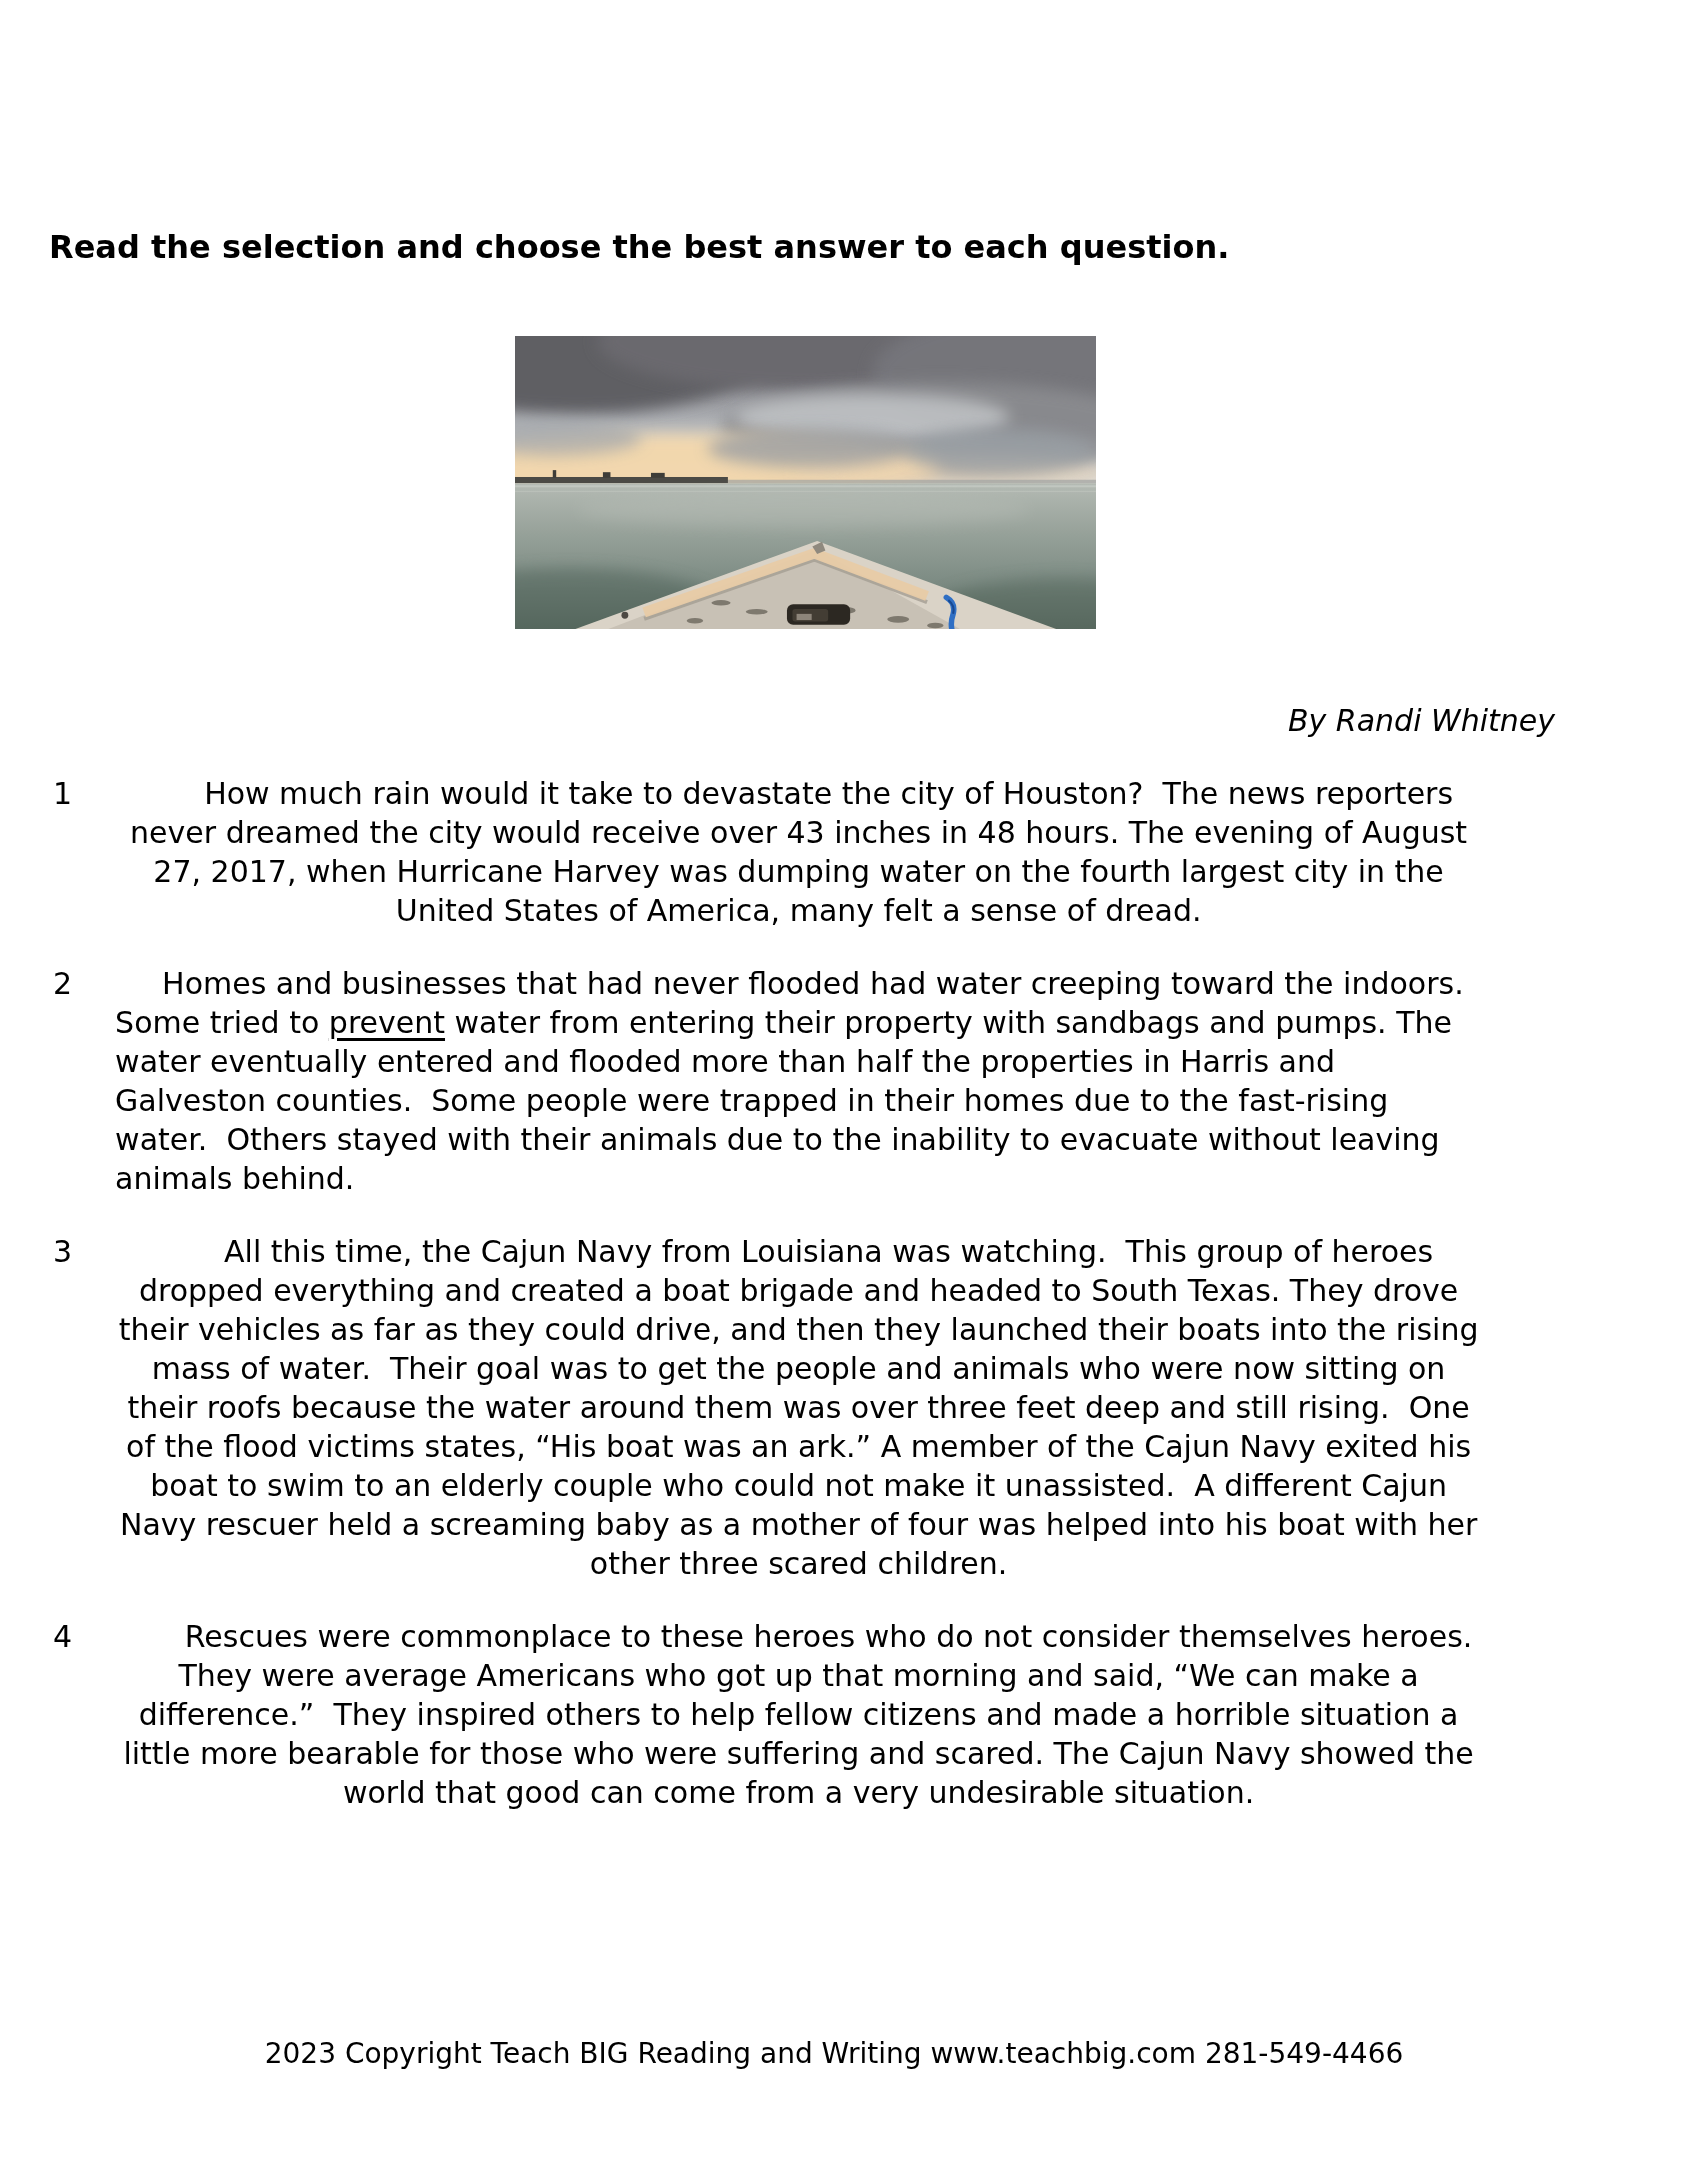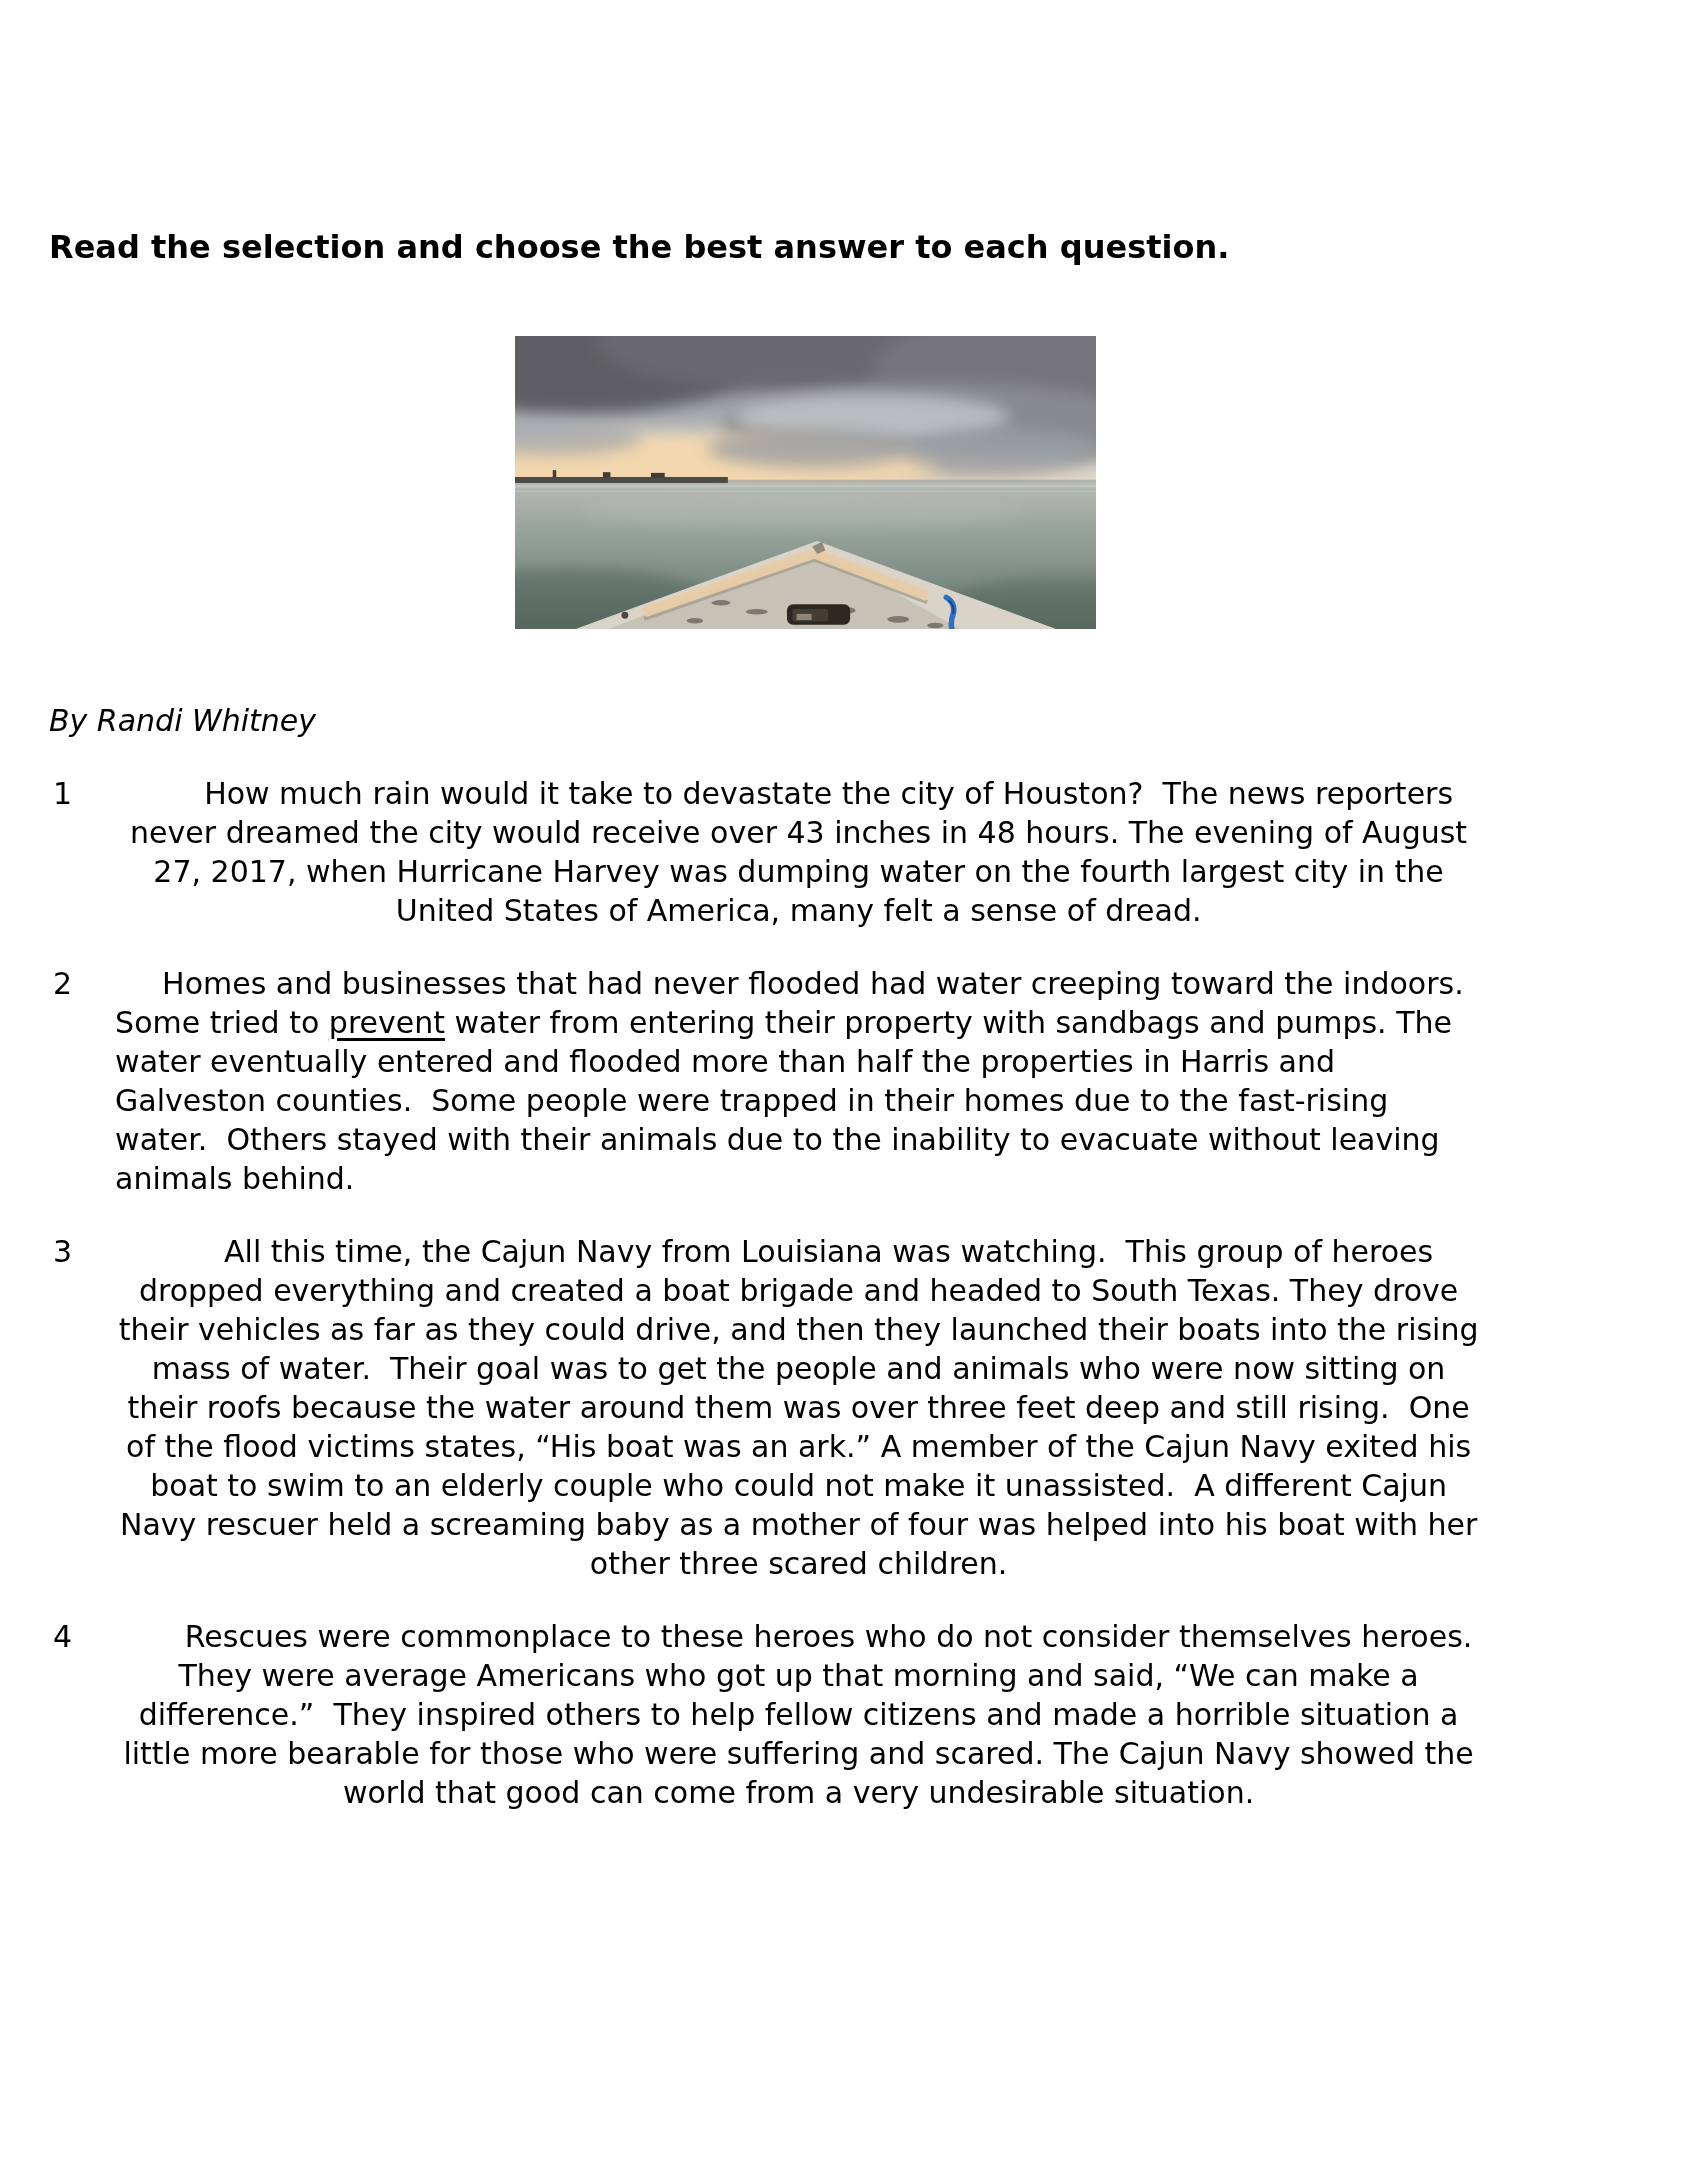--- a/index.html
+++ b/index.html
@@ -13,21 +13,21 @@
     overflow:hidden;
   }
   .instruction{font-weight:bold;font-size:32px;line-height:39px;margin:0;}
   .title{font-weight:bold;font-size:32px;line-height:39px;margin:27.5px 0 0 0;text-align:center;}
   .photo{
     width:581px;height:293px;
     margin:69px 0 0 466px;
     overflow:hidden;line-height:0;
   }
   .photo svg{display:block;}
-  .byline{font-style:italic;font-size:30px;line-height:39px;margin:72px 0 0 0;text-align:left;}
+  .byline{font-style:italic;font-size:30px;line-height:39px;margin:72px 0 0 0;text-align:right;}
   .para{display:flex;margin:34px 0 0 0;}
   .pnum{flex:0 0 62px;font-size:30px;line-height:39px;padding-left:4.1px;}
   .ptext{width:1367px;font-size:30px;line-height:39px;white-space:pre-wrap;}
   .indent-a{text-indent:60px;text-align:center;}
   .indent-b{text-indent:47px;}
   .u{text-decoration:underline;text-underline-offset:4.8px;}
   .footer{
     position:absolute;top:2034px;left:113px;width:1442px;
     font-size:28px;line-height:39px;text-align:center;margin:0;
   }
@@ -128,15 +128,16 @@
   <div class="para">
     <div class="pnum">3</div>
     <div class="ptext indent-a">All this time, the Cajun Navy from Louisiana was watching.  This group of heroes dropped everything and created a boat brigade and headed to South Texas. They drove their vehicles as far as they could drive, and then they launched their boats into the rising mass of water.  Their goal was to get the people and animals who were now sitting on their roofs because the water around them was over three feet deep and still rising.  One of the flood victims states, “His boat was an ark.” A member of the Cajun Navy exited his boat to swim to an elderly couple who could not make it unassisted.  A different Cajun Navy rescuer held a screaming baby as a mother of four was helped into his boat with her other three scared children.</div>
   </div>
 
   <div class="para">
     <div class="pnum">4</div>
     <div class="ptext indent-a">Rescues were commonplace to these heroes who do not consider themselves heroes.  They were average Americans who got up that morning and said, “We can make a difference.”  They inspired others to help fellow citizens and made a horrible situation a little more bearable for those who were suffering and scared. The Cajun Navy showed the world that good can come from a very undesirable situation.</div>
   </div>
 
+  <p class="footer">2023 Copyright Teach BIG Reading and Writing www.teachbig.com 281-549-4466</p>
 
 </div>
 
 
 </body></html>

